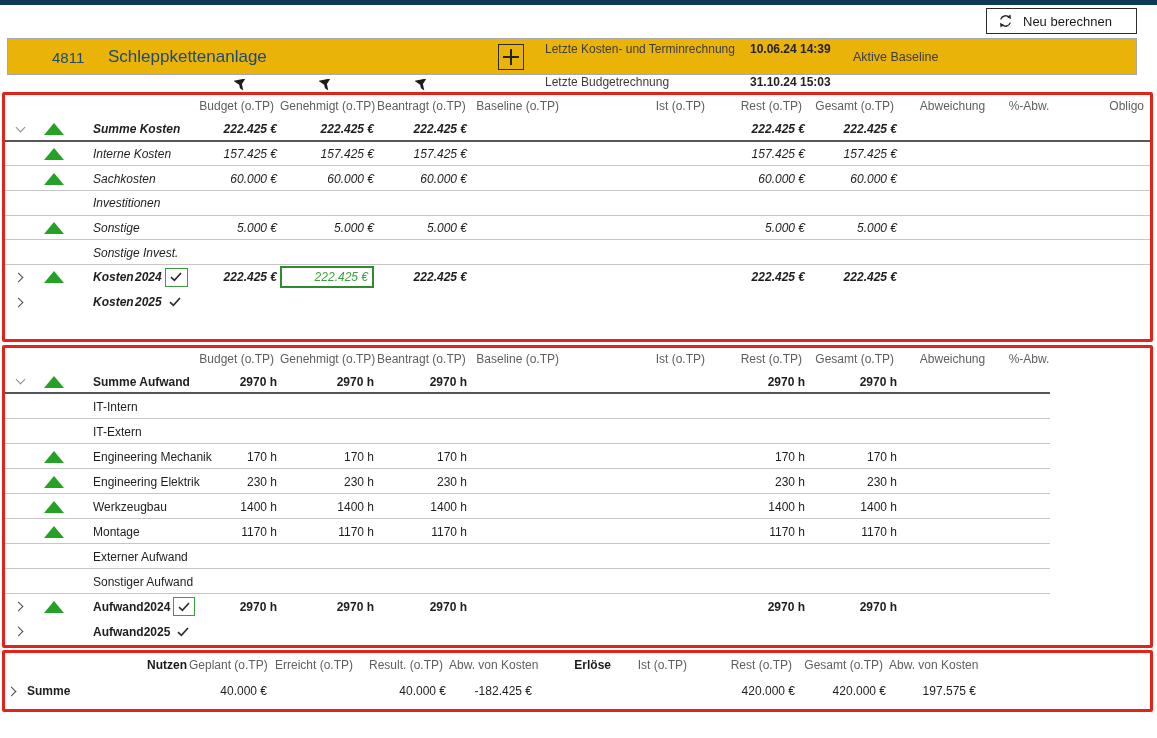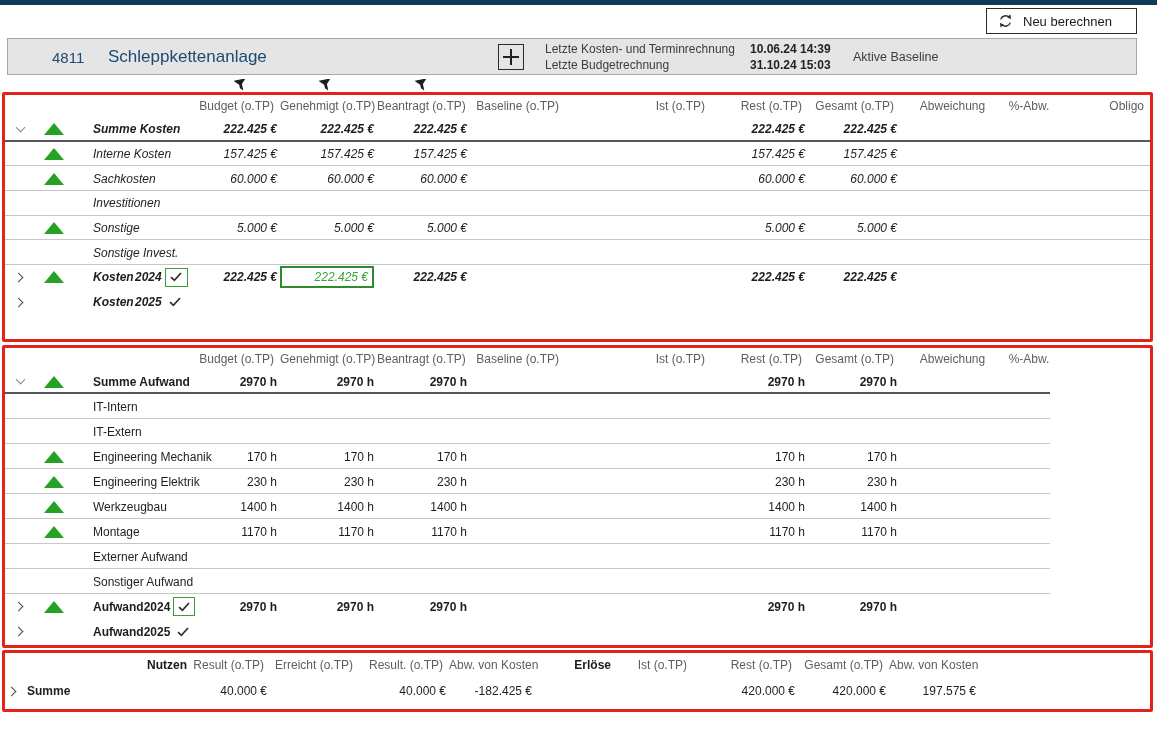--- a/index.html
+++ b/index.html
@@ -5,30 +5,30 @@
   * { box-sizing: border-box; margin: 0; padding: 0; }
   html,body { width:1157px; height:738px; background:#fff; overflow:hidden;
     font-family:"Liberation Sans","DejaVu Sans",sans-serif; font-size:12px; color:#1e1e1e; position:relative; }
 
   .topbar { position:absolute; top:0; left:0; width:100%; height:5px; background:#0d3a57; }
 
   .recalc-btn { position:absolute; top:8px; left:986px; width:151px; height:26px; background:#fff;
     border:1.5px solid #2b2b2b; display:flex; align-items:center; gap:9px; padding:0 10px; cursor:pointer; }
   .recalc-btn span { font-size:13px; color:#1a1a1a; }
 
-  .band { position:absolute; top:38px; left:7px; width:1130px; height:37px; border:1px solid #a8a8a8; background:#e5e5e5; }
+  .band { position:absolute; top:38px; left:7px; width:1130px; height:37px; border:1px solid #a8a8a8; background:#eab308; }
   .band-id { position:absolute; left:44px; top:50%; transform:translateY(-50%); font-size:15px; color:#1c4a72; }
   .band-title { position:absolute; left:100px; top:50%; transform:translateY(-50%); font-size:17px; color:#1c4a72; }
   .band-plus { position:absolute; left:490px; top:5px; width:26px; height:26px; border:1.5px solid #2b2b2b;
     display:flex; align-items:center; justify-content:center; cursor:pointer; }
   .plus-glyph { position:relative; width:16px; height:16px; }
   .plus-glyph::before, .plus-glyph::after { content:""; position:absolute; background:#222; }
   .plus-glyph::before { left:7px; top:0; width:2px; height:16px; }
   .plus-glyph::after { top:7px; left:0; width:16px; height:2px; }
-  .band-info { position:absolute; left:537px; top:3px; display:grid; grid-template-columns:205px 50px 60px; row-gap:1px; }
+  .band-info { position:absolute; left:537px; top:3px; display:grid; grid-template-columns:205px 50px 60px; row-gap:18px; }
   .band-info .lab { color:#3c3c3c; font-size:12px; line-height:15px; }
   .band-info .dt { color:#222; font-weight:600; font-size:12px; line-height:15px; }
   .band-baseline { position:absolute; left:845px; top:50%; transform:translateY(-50%); font-size:12.5px; color:#3c3c3c; }
 
   .funnel { position:absolute; top:79px; width:14px; height:13px; cursor:pointer; }
 
   .redbox { position:absolute; left:2px; width:1151px; border:3px solid #e2231a; border-radius:2px; background:#fff; }
   #t1 { top:92px;  height:250px; }
   #t2 { top:345px; height:303px; }
   #t3 { top:650px; height:62px; }
@@ -553,21 +553,21 @@
       <div class="c-num"></div>
       <div class="c-num center"></div>
       <div class="c-num center"></div>
       <div class="c-num"></div>
     </div>
   </div>
 <div class="redbox" id="t3">
     <div class="g3 hrow">
       <div></div>
       <div class="hcell nutzen bold">Nutzen</div>
-      <div class="hcell">Result (o.TP)</div>
+      <div class="hcell">Geplant (o.TP)</div>
       <div class="hcell">Erreicht (o.TP)</div>
       <div class="hcell">Result. (o.TP)</div>
       <div class="hcell">Abw. von Kosten</div>
       <div class="hcell bold erloese">Erlöse</div>
       <div class="hcell ist">Ist (o.TP)</div>
       <div class="hcell">Rest (o.TP)</div>
       <div class="hcell">Gesamt (o.TP)</div>
       <div class="hcell">Abw. von Kosten</div>
       <div></div>
     </div>

